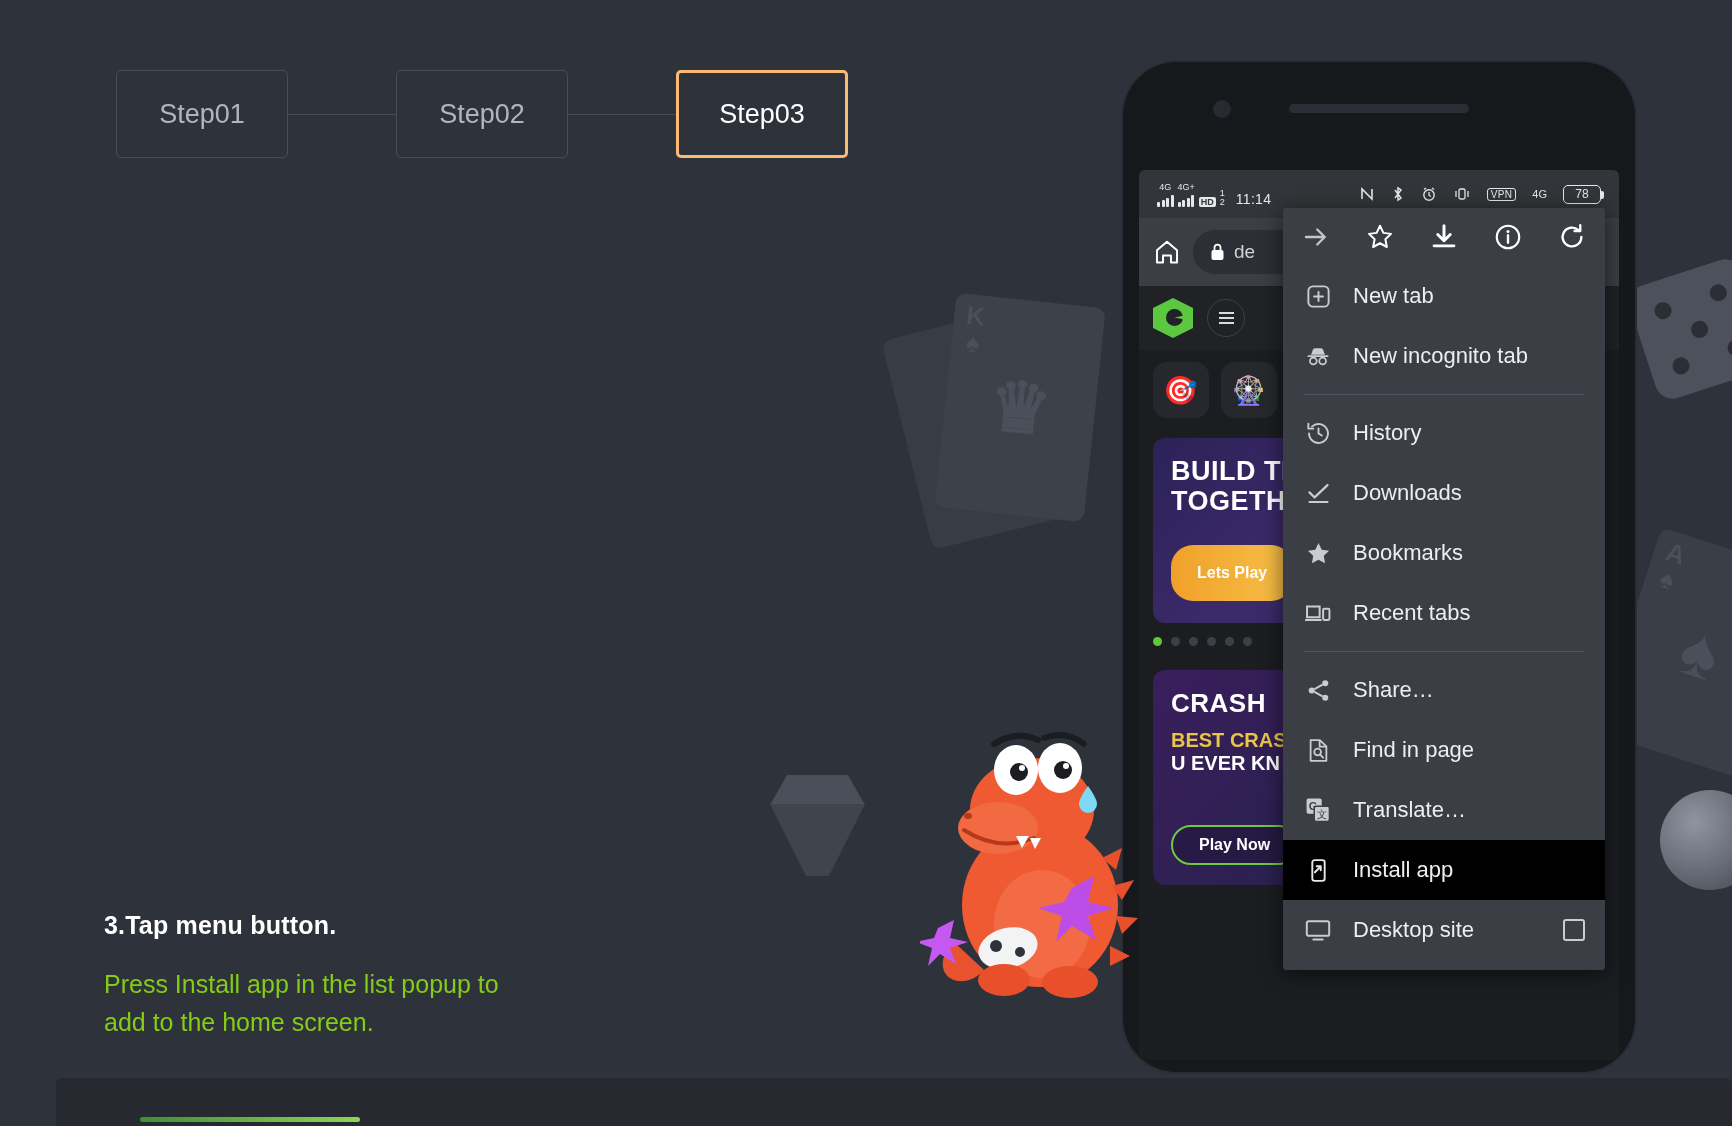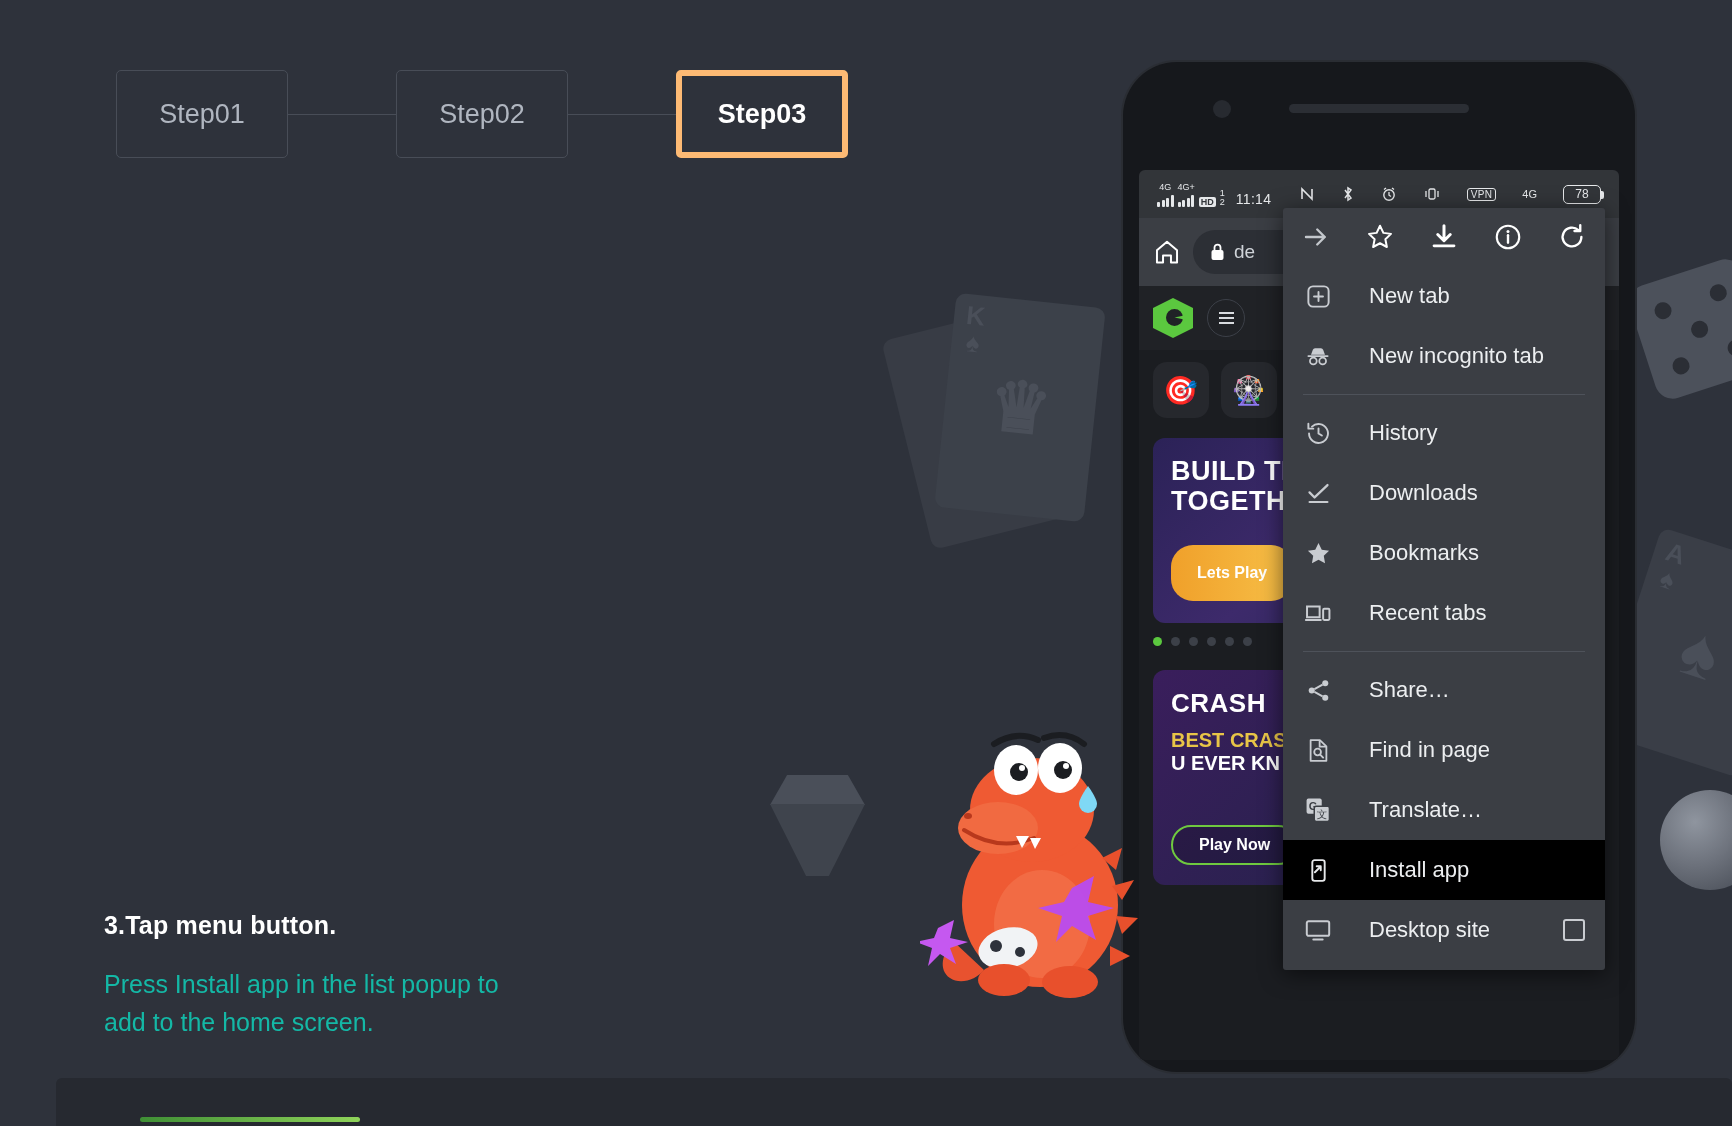--- a/index.html
+++ b/index.html
@@ -88,40 +88,40 @@
   }
   .step-box {
     width:172px; height:88px;
     border:1px solid #484d57;
     border-radius:5px;
     display:flex; align-items:center; justify-content:center;
     font-size:27px; color:#b0b6c0;
     background:transparent;
   }
   .step-box.active {
-    border:6px solid #fdba74;
+    border:3px solid #fdba74;
     color:#ffffff;
-    font-weight:bold;
+    font-weight:normal;
   }
   .step-line {
     width:108px; height:1px; background:#484d57;
   }
 
   
   .instructions {
     position:absolute; left:104px; top:875px;
     width:520px;
     margin-top:36px;
   }
   .instr-title {
     font-size:25px; font-weight:bold; color:#ffffff;
     margin-bottom:26px; letter-spacing:0.2px;
   }
   .instr-body {
-    font-size:25px; color:#14b8a6; line-height:1.5;
+    font-size:25px; color:#84cc16; line-height:1.5;
   }
 
   
   .bottom-panel {
     position:absolute; left:56px; top:1078px;
     width:1676px; height:48px;
     background:#262930;
     border-radius:6px 6px 0 0;
   }
   .bottom-bar-green {
@@ -160,21 +160,21 @@
 
   
   .statusbar {
     height:48px;
     background:#323539;
     display:flex; align-items:center;
     padding:4px 18px;
     font-size:18px; color:#e6e8ea;
   }
   .sb-left { display:flex; align-items:flex-end; gap:4px; }
-  .sb-right { margin-left:auto; display:flex; align-items:center; gap:26px; font-size:15px; }
+  .sb-right { margin-left:auto; display:flex; align-items:center; gap:16px; font-size:15px; }
   .sig {
     display:flex; align-items:flex-end; gap:1.5px; height:14px;
   }
   .sig i { display:block; width:3px; background:#e6e8ea; border-radius:1px; }
   .sig i:nth-child(1){height:5px}
   .sig i:nth-child(2){height:7px}
   .sig i:nth-child(3){height:9px}
   .sig i:nth-child(4){height:12px}
   .net-lbl { font-size:9px; color:#e6e8ea; margin-bottom:1px; }
   .net-group { display:flex; flex-direction:column; align-items:center; }
@@ -289,21 +289,21 @@
     overflow:hidden;
   }
   .menu-toolbar {
     display:flex; align-items:center; justify-content:space-between;
     padding:8px 18px 14px;
   }
   .menu-item {
     display:flex; align-items:center;
     height:60px; padding:0 20px;
     font-size:22px; color:#eceef0;
-    gap:36px;
+    gap:20px;
   }
   .menu-item.highlight { background:#000000; }
   .menu-ico {
     width:30px; height:30px; display:flex;
     align-items:center; justify-content:center; flex:0 0 30px;
   }
   .menu-sep { height:1px; background:#4e525a; margin:8px 20px; }
   .checkbox {
     margin-left:auto; width:22px; height:22px;
     border:2px solid #c9ccd1; border-radius:3px;

